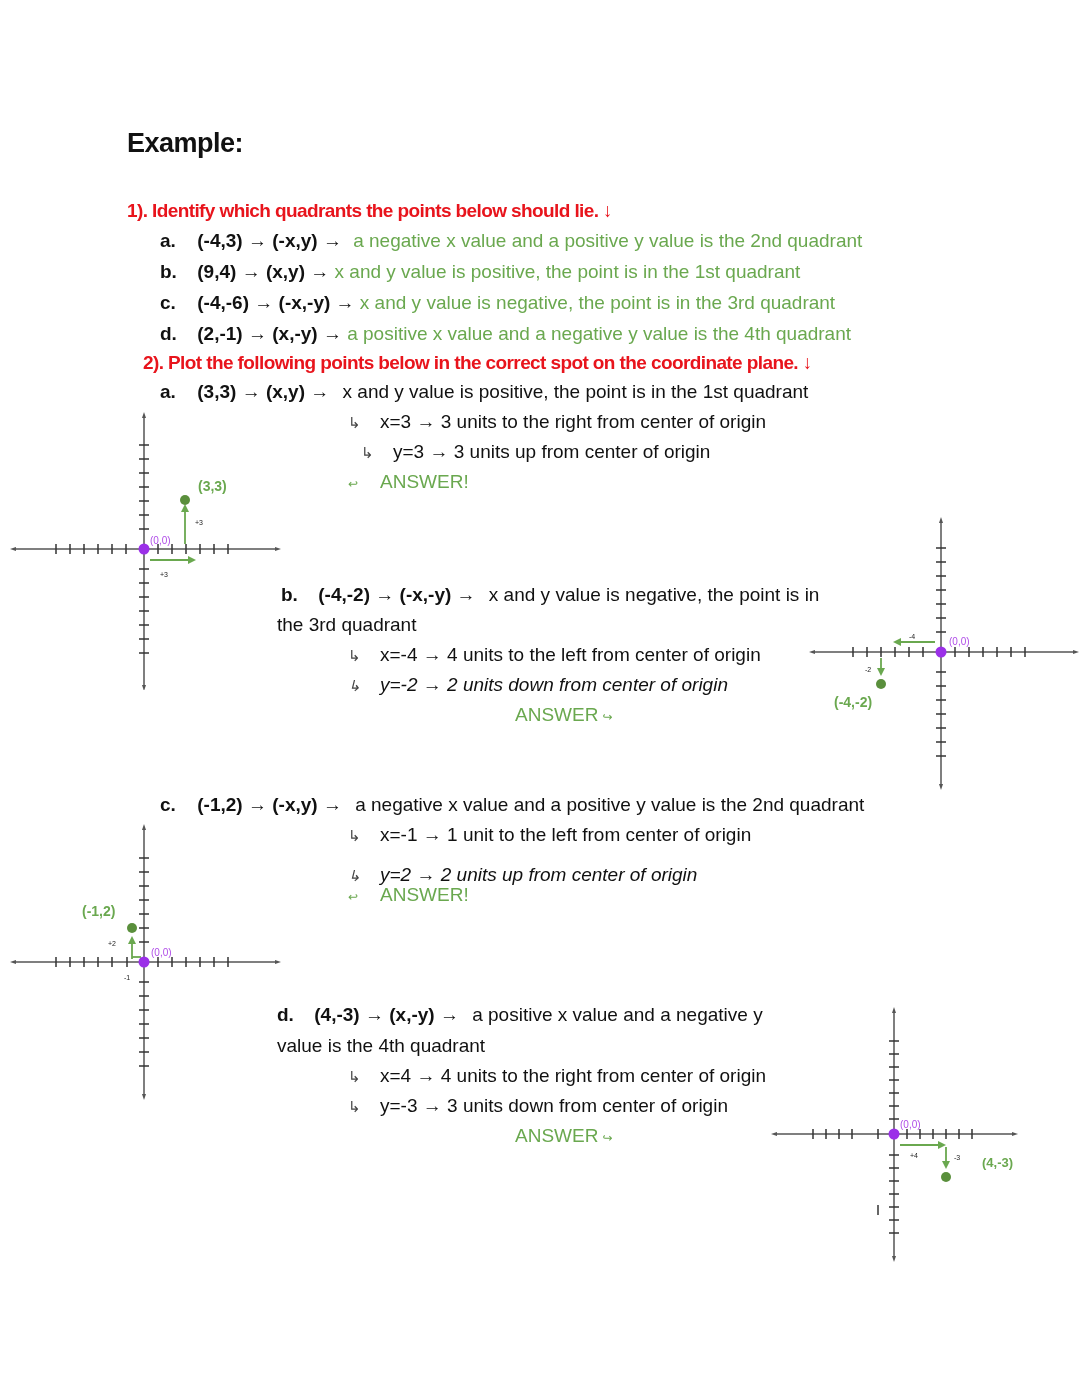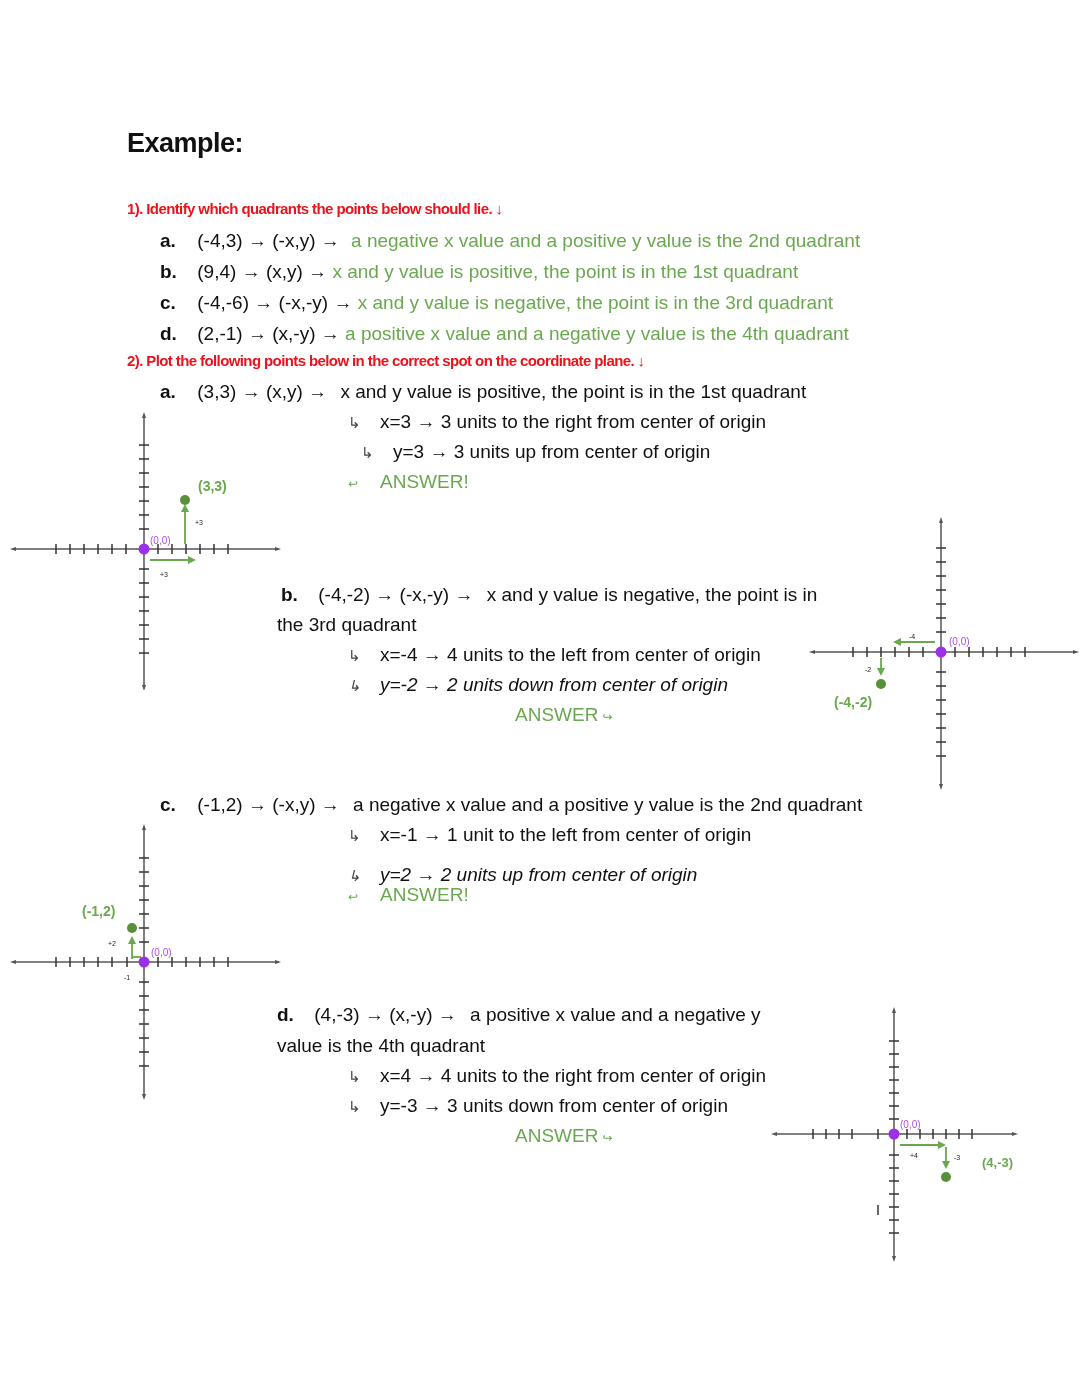--- a/index.html
+++ b/index.html
@@ -1,22 +1,22 @@
 <!DOCTYPE html>
 <html><head>
 <meta charset="utf-8">
 <style>
   html,body{margin:0;padding:0;background:#ffffff;}
   body{width:1080px;height:1397px;position:relative;overflow:hidden;font-family:"DejaVu Sans",sans-serif;color:#111;}
   .abs{position:absolute;white-space:nowrap;}
   .title{left:127px;top:128px;font-size:27px;font-weight:bold;font-family:"Liberation Sans",sans-serif;letter-spacing:-0.5px;}
-  .red{color:#e8141c;font-weight:bold;font-size:15px;font-family:"Liberation Sans",sans-serif;letter-spacing:-0.6px;}
+  .red{color:#e8141c;font-weight:bold;font-size:19px;font-family:"Liberation Sans",sans-serif;letter-spacing:-0.6px;}
   .line{font-size:19px;font-family:"Liberation Sans",sans-serif;}
   .lbl{font-weight:bold;display:inline-block;width:32px;}
-  .expr{font-weight:normal;margin-top:48px;}
+  .expr{font-weight:bold;margin-top:48px;}
   .green{color:#6aa84f;}
   .blk{color:#111;}
   .sub{font-size:19px;font-family:"Liberation Sans",sans-serif;}
   .hook{display:inline-block;width:32px;color:#444;font-size:15px;}
   .ans{color:#6aa84f;font-size:19px;font-family:"Liberation Sans",sans-serif;}
   .graph{position:absolute;}
 </style>
 </head>
 <body>
 
@@ -38,21 +38,21 @@
   <span class="lbl">c.</span>
   <span class="expr">(-4,-6) → (-x,-y) →</span>
   <span class="green">x and y value is negative, the point is in the 3rd quadrant</span>
 </div>
 <div class="abs line" style="left:160px;top:323px;">
   <span class="lbl">d.</span>
   <span class="expr">(2,-1) → (x,-y) →</span>
   <span class="green">a positive x value and a negative y value is the 4th quadrant</span>
 </div>
 
-<div class="abs red" style="left:127px;top:352px;">2). Plot the following points below in the correct spot on the coordinate plane. ↓</div>
+<div class="abs red" style="left:143px;top:352px;">2). Plot the following points below in the correct spot on the coordinate plane. ↓</div>
 
 <div class="abs line" style="left:160px;top:381px;">
   <span class="lbl">a.</span>
   <span class="expr">(3,3) → (x,y) →</span>
   <span class="blk" style="margin-left:8px">x and y value is positive, the point is in the 1st quadrant</span>
 </div>
 <div class="abs sub" style="left:348px;top:411px;"><span class="hook">↳</span><span>x=3 → 3 units to the right from center of origin</span></div>
 <div class="abs sub" style="left:361px;top:441px;"><span class="hook">↳</span><span>y=3 → 3 units up from center of origin</span></div>
 <div class="abs ans" style="left:348px;top:471px;"><span class="hook" style="color:#6aa84f;font-size:12px">↩</span><span>ANSWER!</span></div>
 

